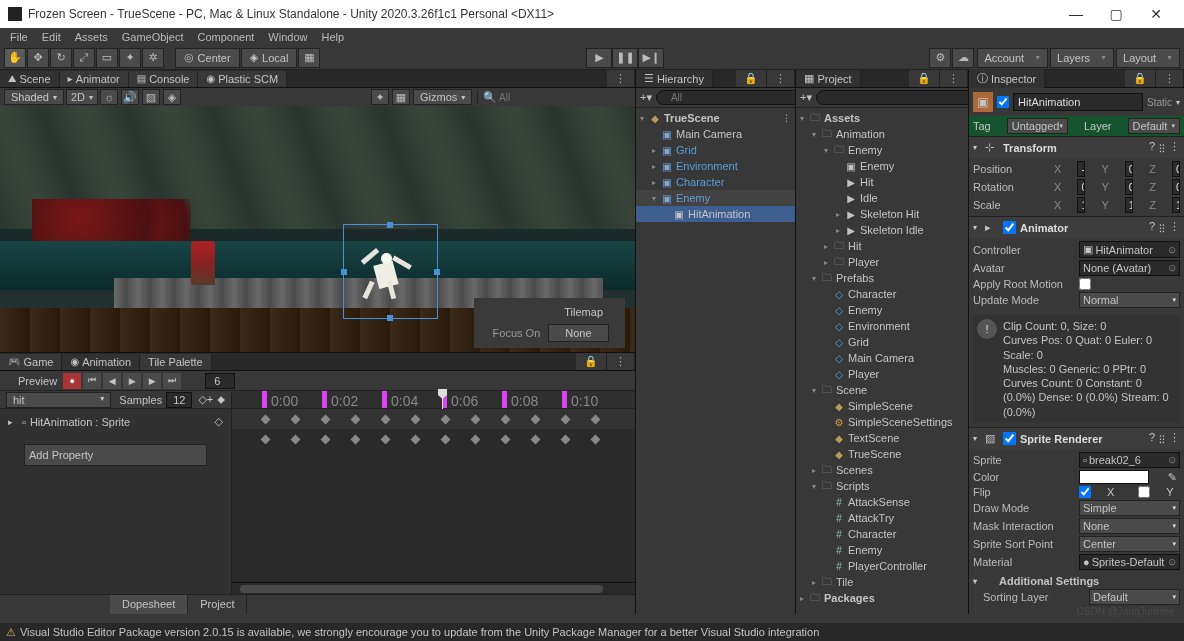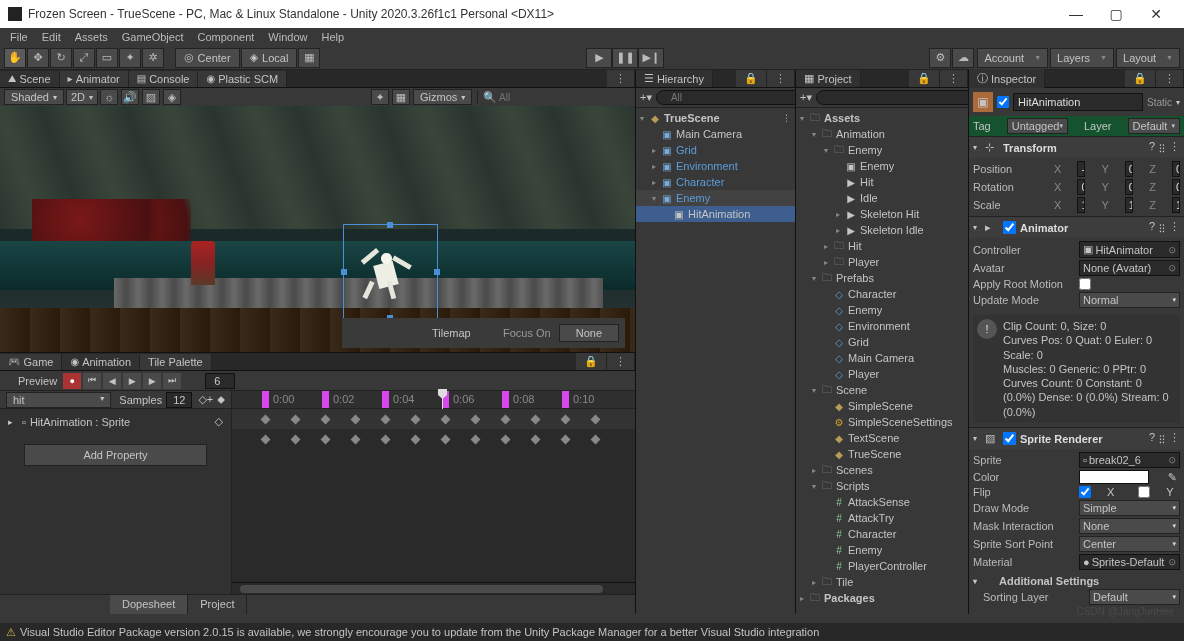--- a/index.html
+++ b/index.html
@@ -44,41 +44,41 @@
 .enemy-gizmo .h3{top:50%;right:-3px;margin-top:-3px}
 .enemy-gizmo .h4{bottom:-3px;left:50%;margin-left:-3px}
 .enemy-sprite{position:absolute;top:18%;left:10%;width:70%;height:65%}
 .skeleton{filter:brightness(1.1)}
 .skeleton .body{position:absolute;top:35%;left:35%;width:30%;height:40%;background:#d8d8d0;transform:rotate(-15deg)}
 .skeleton .head{position:absolute;top:18%;left:42%;width:18%;height:18%;background:#e0e0d8;border-radius:50%}
 .skeleton .arm1{position:absolute;top:20%;left:10%;width:30%;height:8%;background:#d0d0c8;transform:rotate(-40deg)}
 .skeleton .arm2{position:absolute;top:30%;left:60%;width:30%;height:8%;background:#d0d0c8;transform:rotate(30deg)}
 .skeleton .leg1{position:absolute;top:65%;left:20%;width:8%;height:30%;background:#d0d0c8;transform:rotate(25deg)}
 .skeleton .leg2{position:absolute;top:65%;left:55%;width:8%;height:30%;background:#d0d0c8;transform:rotate(-15deg)}
-.scenefooter{position:absolute;bottom:4px;right:10px;background:#3a3a3a;padding:6px;display:flex;flex-direction:row;gap:4px}
+.scenefooter{position:absolute;bottom:4px;right:10px;background:#3a3a3a;padding:6px;display:flex;flex-direction:column;gap:4px}
 .scenefooter .row{display:flex;align-items:center;gap:8px}
 .scenefooter .lbl{width:60px;text-align:right;color:#999}
 .scenefooter .val{background:#4a4a4a;padding:2px 16px;border:1px solid #222}
 .animpanel{height:262px;display:flex;flex-direction:column;background:#383838;border-top:1px solid #111}
 .animtabs{height:18px;background:#282828;display:flex;align-items:center}
 .animtoolbar{height:20px;background:#383838;display:flex;align-items:center;padding:0 4px;gap:2px;border-bottom:1px solid #222}
 .animtoolbar .btn{width:18px;height:16px;background:#4a4a4a;display:flex;align-items:center;justify-content:center;font-size:9px}
 .animtoolbar .lbl{margin-left:10px;padding:0 4px}
 .animtoolbar .field{background:#2a2a2a;padding:1px 8px;border:1px solid #111;min-width:30px;text-align:right}
 .timeline-head{height:18px;background:#383838;display:flex;border-bottom:1px solid #222}
 .tl-left{width:232px;background:#383838;border-right:1px solid #222}
 .tl-right{flex:1;position:relative;background:#2f2f2f}
-.tick{position:absolute;top:0;bottom:0;border-left:7px solid #d946ef;font-size:11px;padding:2px 4px;color:#888}
+.tick{position:absolute;top:0;bottom:0;border-left:5px solid #d946ef;font-size:14px;padding:2px 4px;color:#888}
 .playhead{position:absolute;top:0;bottom:-200px;left:180px;width:1px;background:#ddd}
 .playhead::before{content:"";position:absolute;top:-2px;left:-4px;width:9px;height:10px;background:#ddd;clip-path:polygon(0 0,100% 0,100% 60%,50% 100%,0 60%)}
 .animbody{flex:1;display:flex;overflow:hidden}
 .animleft{width:232px;background:#313131;border-right:1px solid #222;display:flex;flex-direction:column}
 .proprow{padding:6px 8px;display:flex;align-items:center;gap:4px;color:#bbb}
 .proprow .exp{width:10px;font-size:9px}
-.addprop{margin:10px 24px;padding:4px;background:#4a4a4a;border:1px solid #222;text-align:center}
+.addprop{margin:10px 24px;padding:4px;background:#4a4a4a;border:1px solid #222;}
 .animright{flex:1;position:relative;background:#2a2a2a;overflow:hidden}
 .keyrow{position:absolute;left:0;right:0;height:20px;display:flex;align-items:center}
 .key{position:absolute;width:7px;height:7px;background:#888;transform:rotate(45deg)}
 .dopesheet{position:absolute;bottom:0;left:0;right:0;height:20px;background:#383838;display:flex;border-top:1px solid #222}
 .dstab{padding:3px 12px;border-right:1px solid #222}
 .dstab.active{background:#4a4a4a}
 .scrollbar-h{position:absolute;bottom:20px;left:232px;right:0;height:12px;background:#2a2a2a;border-top:1px solid #111}
 .scrollbar-h .thumb{position:absolute;left:8px;width:90%;height:8px;top:2px;background:#4a4a4a;border-radius:4px}
 .midcol{width:160px;display:flex;flex-direction:column;background:#383838;border-left:1px solid #111}
 .midcol2{width:173px;display:flex;flex-direction:column;background:#383838;border-left:1px solid #111}

